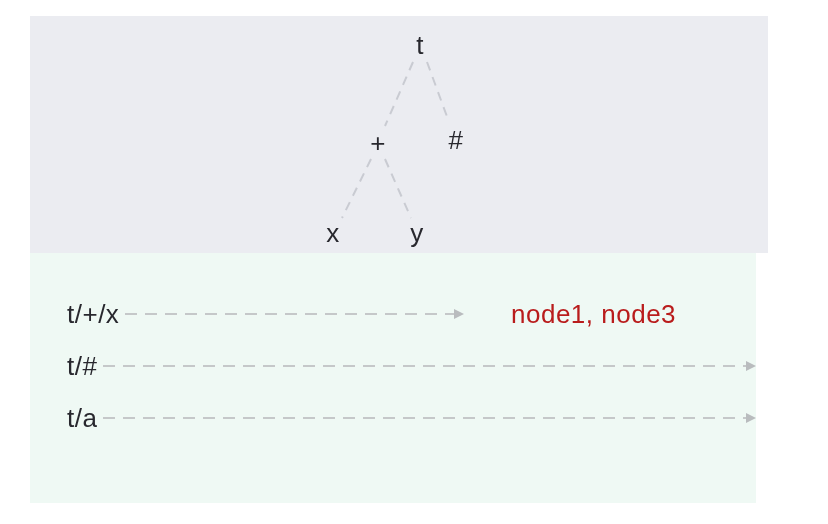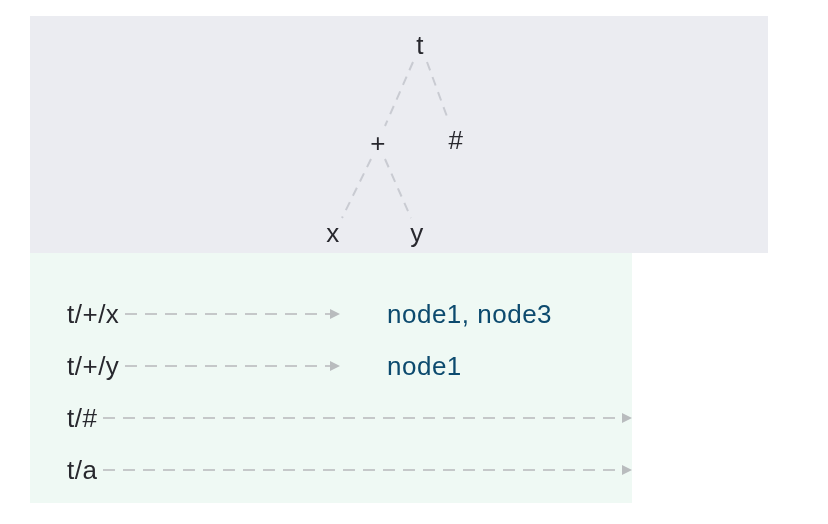--- a/index.html
+++ b/index.html
@@ -45,21 +45,21 @@
   .node-plus { left: 348px; top: 127px; }
   .node-hash { left: 426px; top: 124px; }
   .node-x    { left: 303px; top: 217px; }
   .node-y    { left: 387px; top: 217px; }
 
   
   .map-panel {
     position: absolute;
     left: 30px;
     top: 253px;
-    width: 602px;
+    width: 726px;
     height: 250px;
     background: #eff9f4;
     box-sizing: border-box;
     padding-top: 35px;
   }
   .map-row {
     display: flex;
     align-items: center;
     height: 52px;
     padding-left: 37px;
@@ -94,21 +94,21 @@
     border-top: 5px solid transparent;
     border-bottom: 5px solid transparent;
     margin-left: -2px;
   }
   .subscriber-label {
     width: 248px;
     box-sizing: border-box;
     padding-left: 3px;
     font-size: 26px;
     letter-spacing: 0.5px;
-    color: #0c4a6e;
+    color: #b91c1c;
     white-space: nowrap;
     line-height: 1;
     margin-left: 44px;
   }
 </style>
 </head>
 <body>
 
 <div class="canvas">
 
@@ -130,28 +130,20 @@
 
     <div class="map-row">
       <span class="topic-label">t/+/x</span>
       <span class="connector">
         <span class="dash-line"></span>
         <span class="arrow-head"></span>
       </span>
       <span class="subscriber-label">node1, node3</span>
     </div>
 
-    <div class="map-row">
-      <span class="topic-label">t/+/y</span>
-      <span class="connector">
-        <span class="dash-line"></span>
-        <span class="arrow-head"></span>
-      </span>
-      <span class="subscriber-label">node1</span>
-    </div>
 
     <div class="map-row">
       <span class="topic-label">t/#</span>
       <span class="connector">
         <span class="dash-line"></span>
         <span class="arrow-head"></span>
       </span>
     </div>
 
     <div class="map-row">

